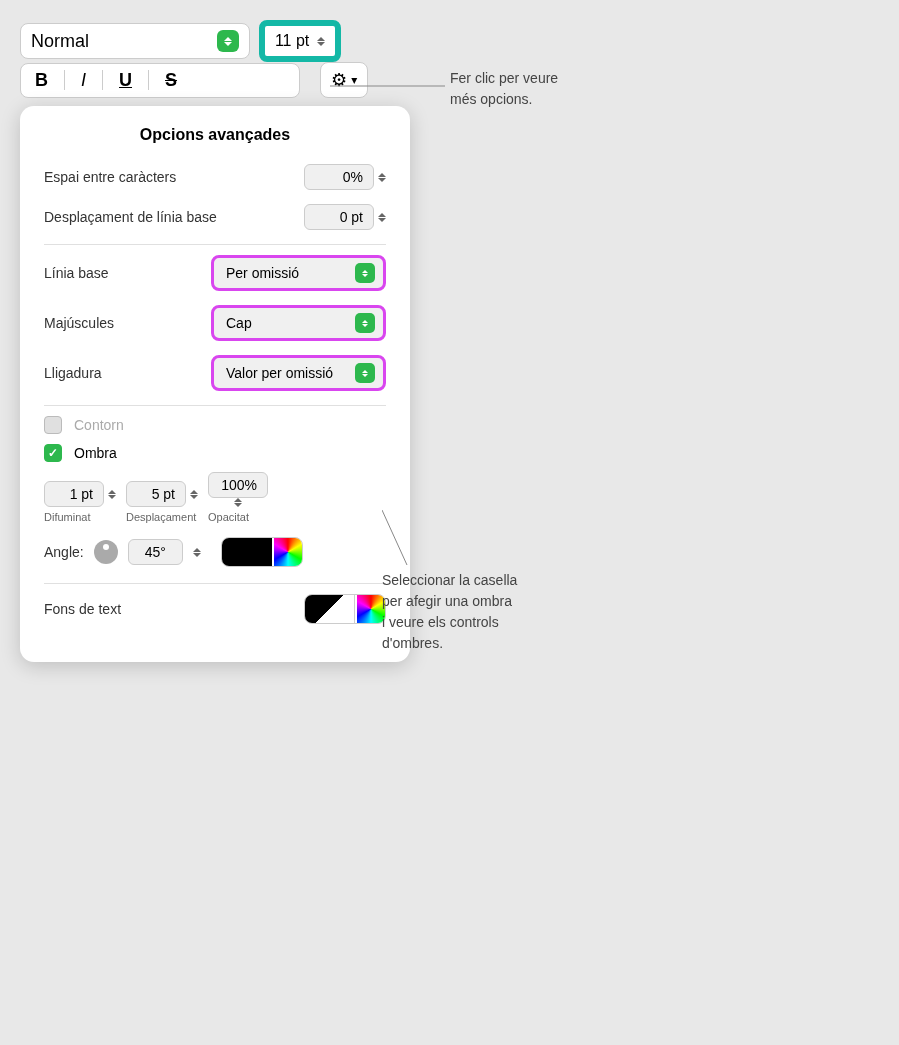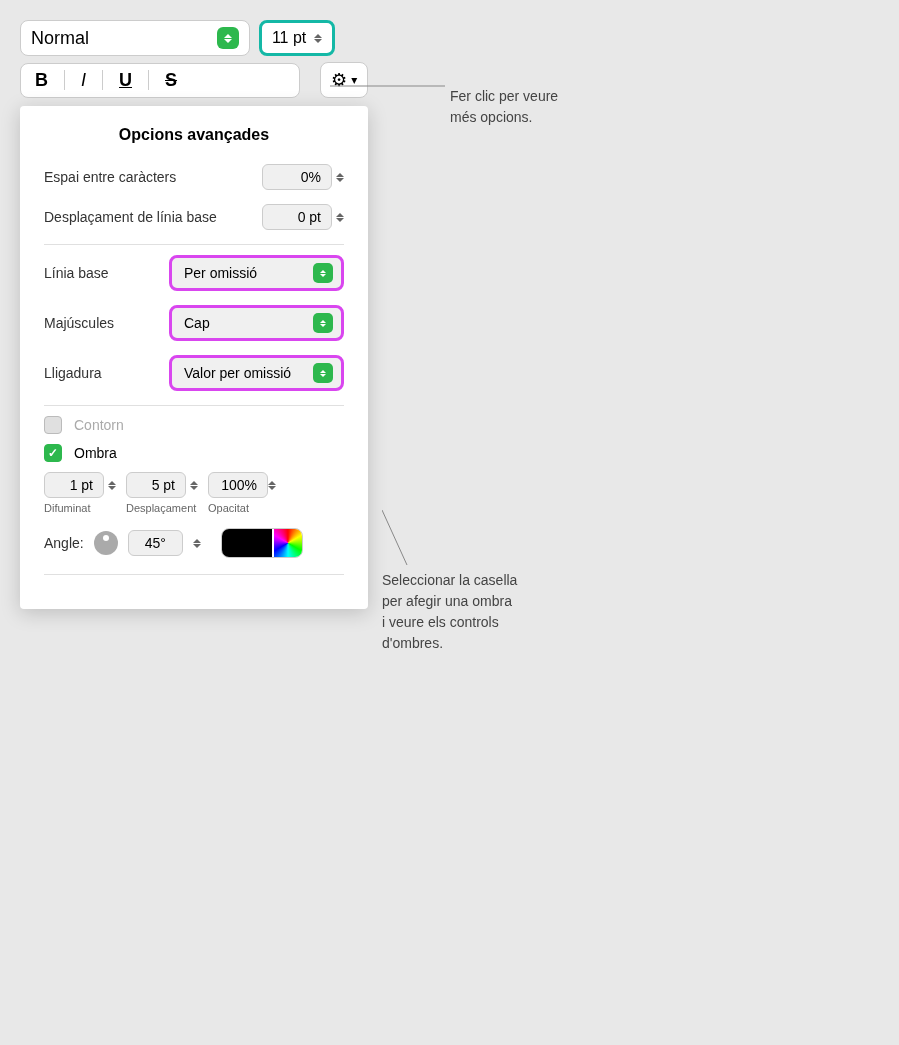--- a/index.html
+++ b/index.html
@@ -55,21 +55,21 @@
     }
 
     .green-stepper .arrow-down {
       border-top: 4px solid white;
     }
 
     .font-size-control {
       display: flex;
       align-items: center;
       background: white;
-      border: 3px solid #14b8a6;
+      border: 6px solid #14b8a6;
       border-radius: 8px;
       padding: 6px 10px;
       gap: 8px;
       font-size: 16px;
       color: #000;
     }
 
     
     .format-bar {
       display: flex;
@@ -110,24 +110,24 @@
       border-radius: 8px;
       padding: 6px 10px;
       cursor: pointer;
       font-size: 18px;
       margin-left: 10px;
     }
 
     
     .panel {
       background: white;
-      border-radius: 4px;
+      border-radius: 14px;
       box-shadow: 0 4px 20px rgba(0,0,0,0.18);
       padding: 20px 24px 24px 24px;
-      width: 348px;
+      width: 390px;
       margin-top: 8px;
       position: relative;
     }
 
     .panel-title {
       font-size: 16px;
       font-weight: 700;
       text-align: center;
       margin-bottom: 20px;
       color: #000;
@@ -395,21 +395,20 @@
     .top-row {
       display: flex;
       align-items: center;
       gap: 0;
       position: relative;
     }
 
     .top-section {
       display: flex;
       flex-direction: column;
-      gap: 6px;
     }
 
     .second-row {
       display: flex;
       align-items: center;
       gap: 10px;
       position: relative;
     }
 
     .callout-text-block {
@@ -560,21 +559,21 @@
           <div class="value-box">5 pt</div>
           <div class="small-stepper">
             <div class="arrow-up"></div>
             <div class="arrow-down"></div>
           </div>
         </div>
         <span class="shadow-sublabel">Desplaçament</span>
       </div>
 
       <div class="shadow-control-group">
-        <div style="display:flex;align-items:center;gap:0;">
+        <div style="display:flex;align-items:center;gap:0;flex-direction:column;">
           <div class="value-box">100%</div>
           <div class="small-stepper">
             <div class="arrow-up"></div>
             <div class="arrow-down"></div>
           </div>
         </div>
         <span class="shadow-sublabel">Opacitat</span>
       </div>
     </div>
 
@@ -590,28 +589,35 @@
       </div>
 
       <div class="color-swatch-group" style="margin-left: 10px;">
         <div class="color-swatch-black"></div>
         <div class="color-wheel-btn"></div>
       </div>
     </div>
 
     <div class="separator"></div>
 
+    <div class="panel-row">
+      <span class="panel-label">Fons de text</span>
+      <div class="text-bg-swatch">
+        <div class="text-bg-black-white"></div>
+        <div class="color-wheel-btn"></div>
+      </div>
+    </div>
 
   </div>
 
   <div style="position:absolute; left: 310px; top: 46px; display:flex; align-items:flex-start; gap:0;">
     <svg width="120" height="40">
       <line x1="0" y1="20" x2="115" y2="20" stroke="#888" stroke-width="1"></line>
     </svg>
-    <span class="callout-text-block" style="margin-top:20px;">Fer clic per veure<br>més opcions.</span>
+    <span class="callout-text-block" style="margin-top:2px;">Fer clic per veure<br>més opcions.</span>
   </div>
 
   <div style="position:absolute; left: 362px; top: 490px; display:flex; align-items:flex-start; gap:0;flex-direction:column;">
     <svg width="30" height="60">
       <line x1="0" y1="0" x2="25" y2="55" stroke="#888" stroke-width="1"></line>
     </svg>
     <span class="callout-text-block" style="margin-top:0px;">Seleccionar la casella<br>per afegir una ombra<br>i veure els controls<br>d'ombres.</span>
   </div>
 
 </div>

